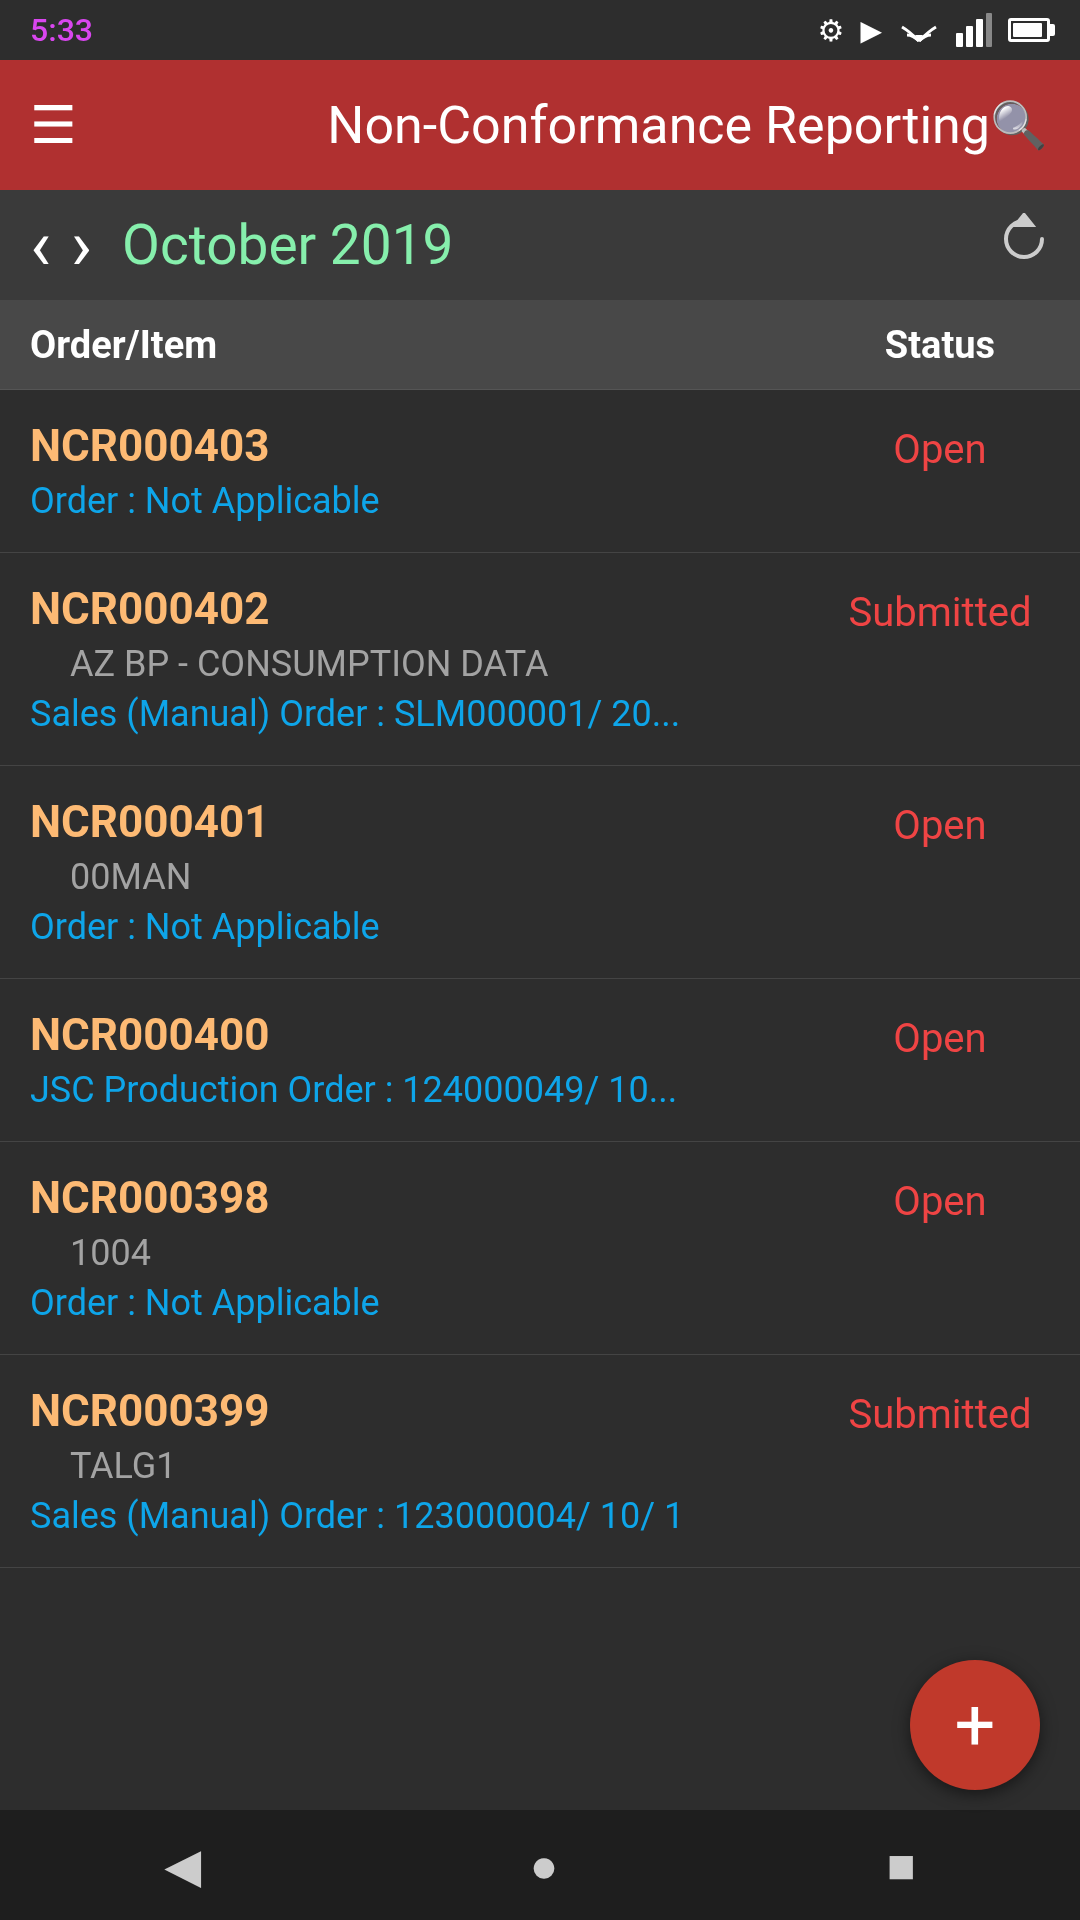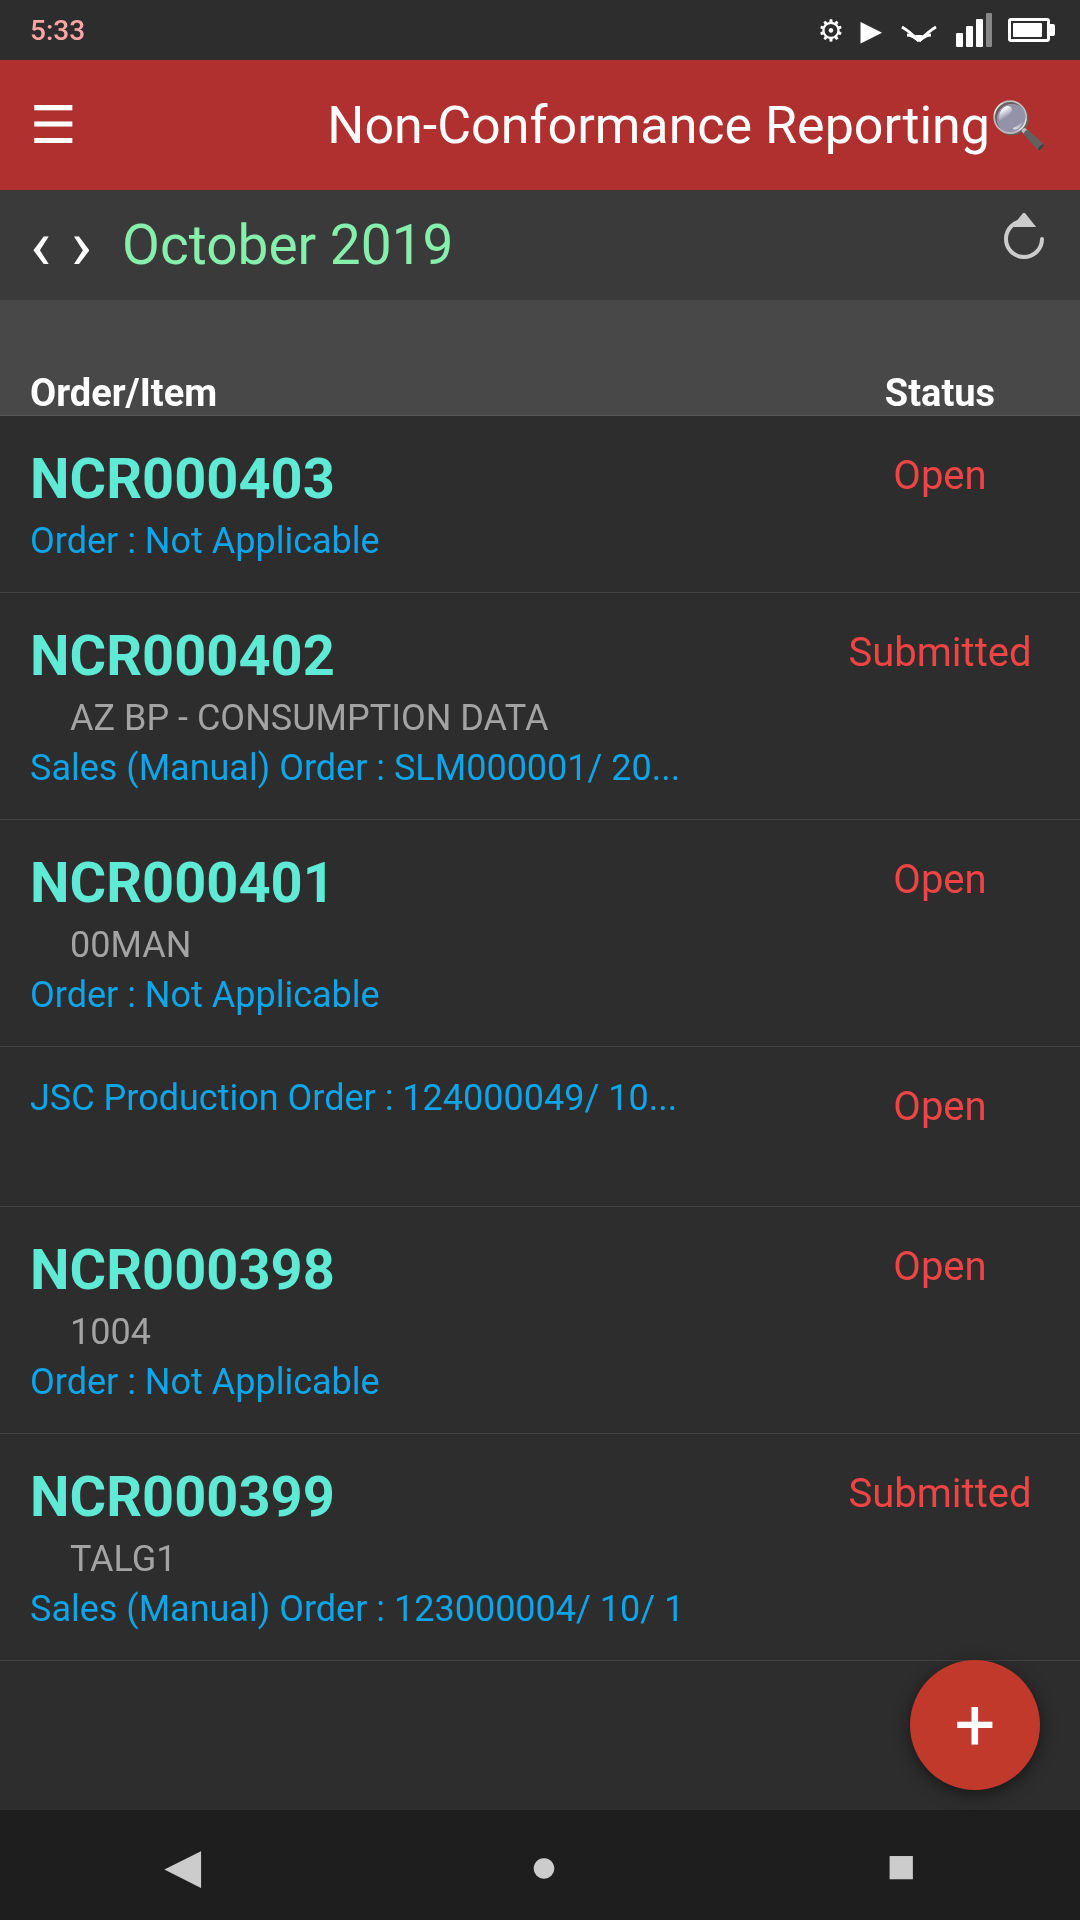--- a/index.html
+++ b/index.html
@@ -18,23 +18,23 @@
     
     .status-bar {
       background: #2d2d2d;
       height: 60px;
       display: flex;
       align-items: center;
       justify-content: space-between;
       padding: 0 30px;
     }
     .status-bar-left {
-      font-size: 28px;
+      font-size: 32px;
       font-weight: 500;
-      color: #fca5a5;
+      color: #d946ef;
     }
     .status-bar-right {
       display: flex;
       align-items: center;
       gap: 16px;
     }
 
     
     .app-bar {
       background: #b03030;
@@ -84,23 +84,23 @@
     }
     .nav-refresh {
       color: #ccc;
       font-size: 52px;
       cursor: pointer;
     }
 
     
     .col-header {
       background: #484848;
-      height: 116px;
-      display: flex;
-      align-items: flex-end;
+      height: 90px;
+      display: flex;
+      align-items: center;
       padding: 0 30px;
       justify-content: space-between;
       border-bottom: 1px solid #555;
     }
     .col-header-item {
       font-size: 38px;
       font-weight: 700;
       color: #fff;
     }
     .col-header-status {
@@ -122,23 +122,23 @@
       cursor: pointer;
       min-height: 160px;
     }
     .list-item-left {
       flex: 1;
       display: flex;
       flex-direction: column;
       gap: 8px;
     }
     .ncr-number {
-      font-size: 56px;
+      font-size: 44px;
       font-weight: 700;
-      color: #5eead4;
+      color: #fdba74;
     }
     .ncr-sub {
       font-size: 36px;
       color: #a3a3a3;
       margin-left: 40px;
     }
     .ncr-order {
       font-size: 36px;
       color: #0ea5e9;
     }
@@ -294,20 +294,21 @@
     <div class="list-item">
       <div class="list-item-left">
         <span class="ncr-number">NCR000401</span>
         <span class="ncr-sub">00MAN</span>
         <span class="ncr-order">Order :  Not Applicable</span>
       </div>
       <span class="list-item-status">Open</span>
     </div>
     <div class="list-item">
       <div class="list-item-left">
+        <span class="ncr-number">NCR000400</span>
 
         <span class="ncr-order">JSC Production Order :  124000049/ 10...</span>
       </div>
       <span class="list-item-status">Open</span>
     </div>
     <div class="list-item">
       <div class="list-item-left">
         <span class="ncr-number">NCR000398</span>
         <span class="ncr-sub">1004</span>
         <span class="ncr-order">Order :  Not Applicable</span>

